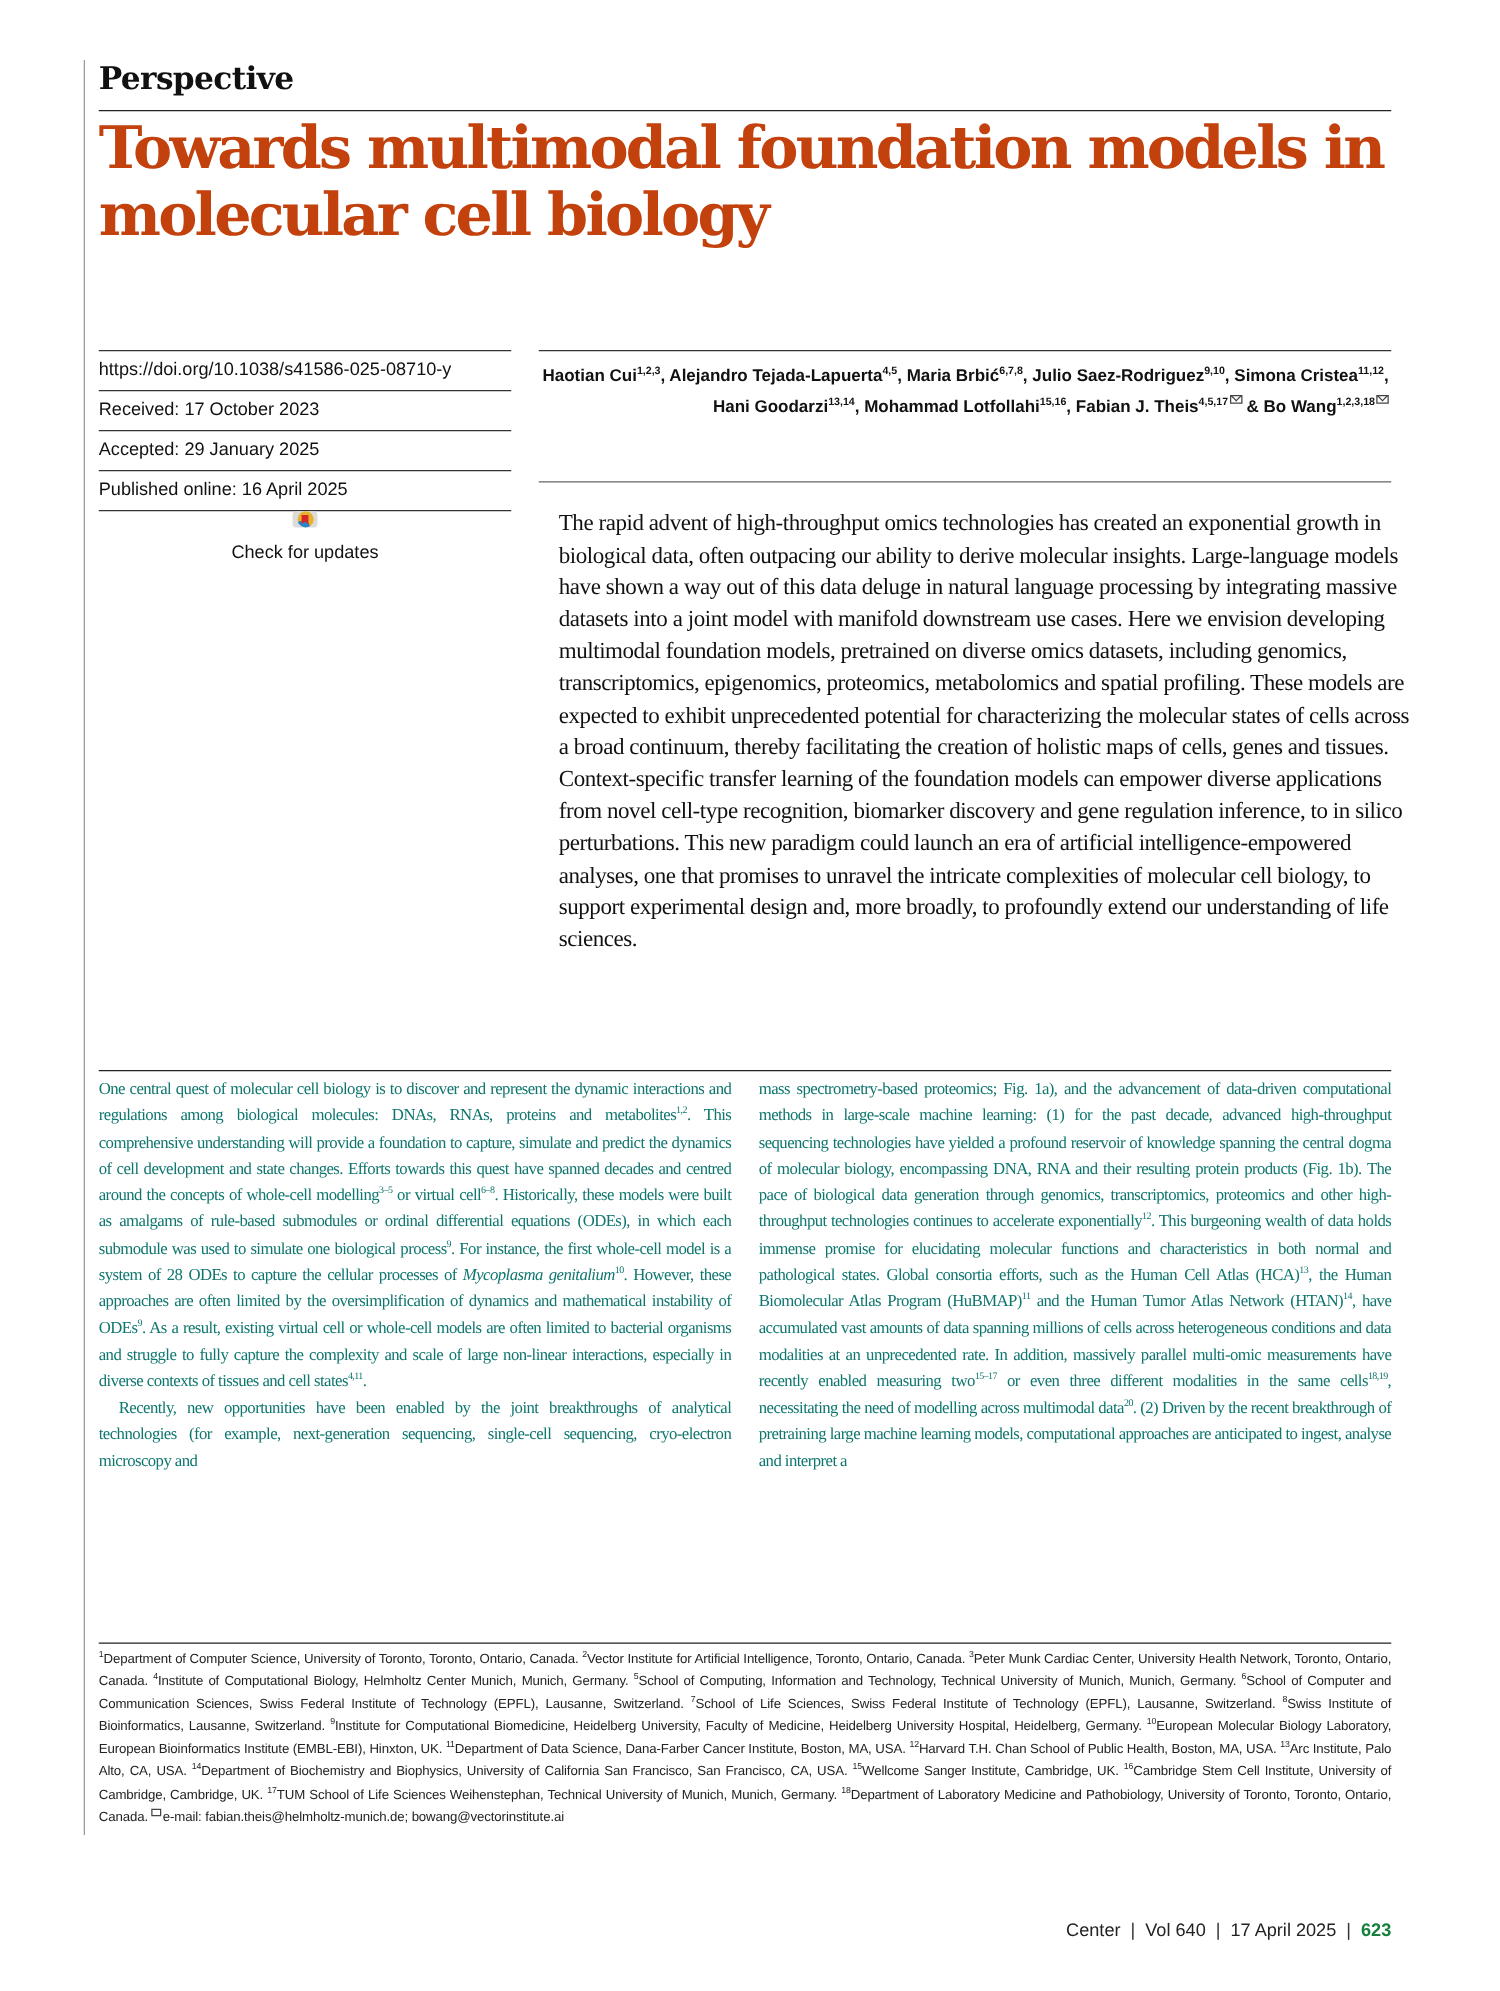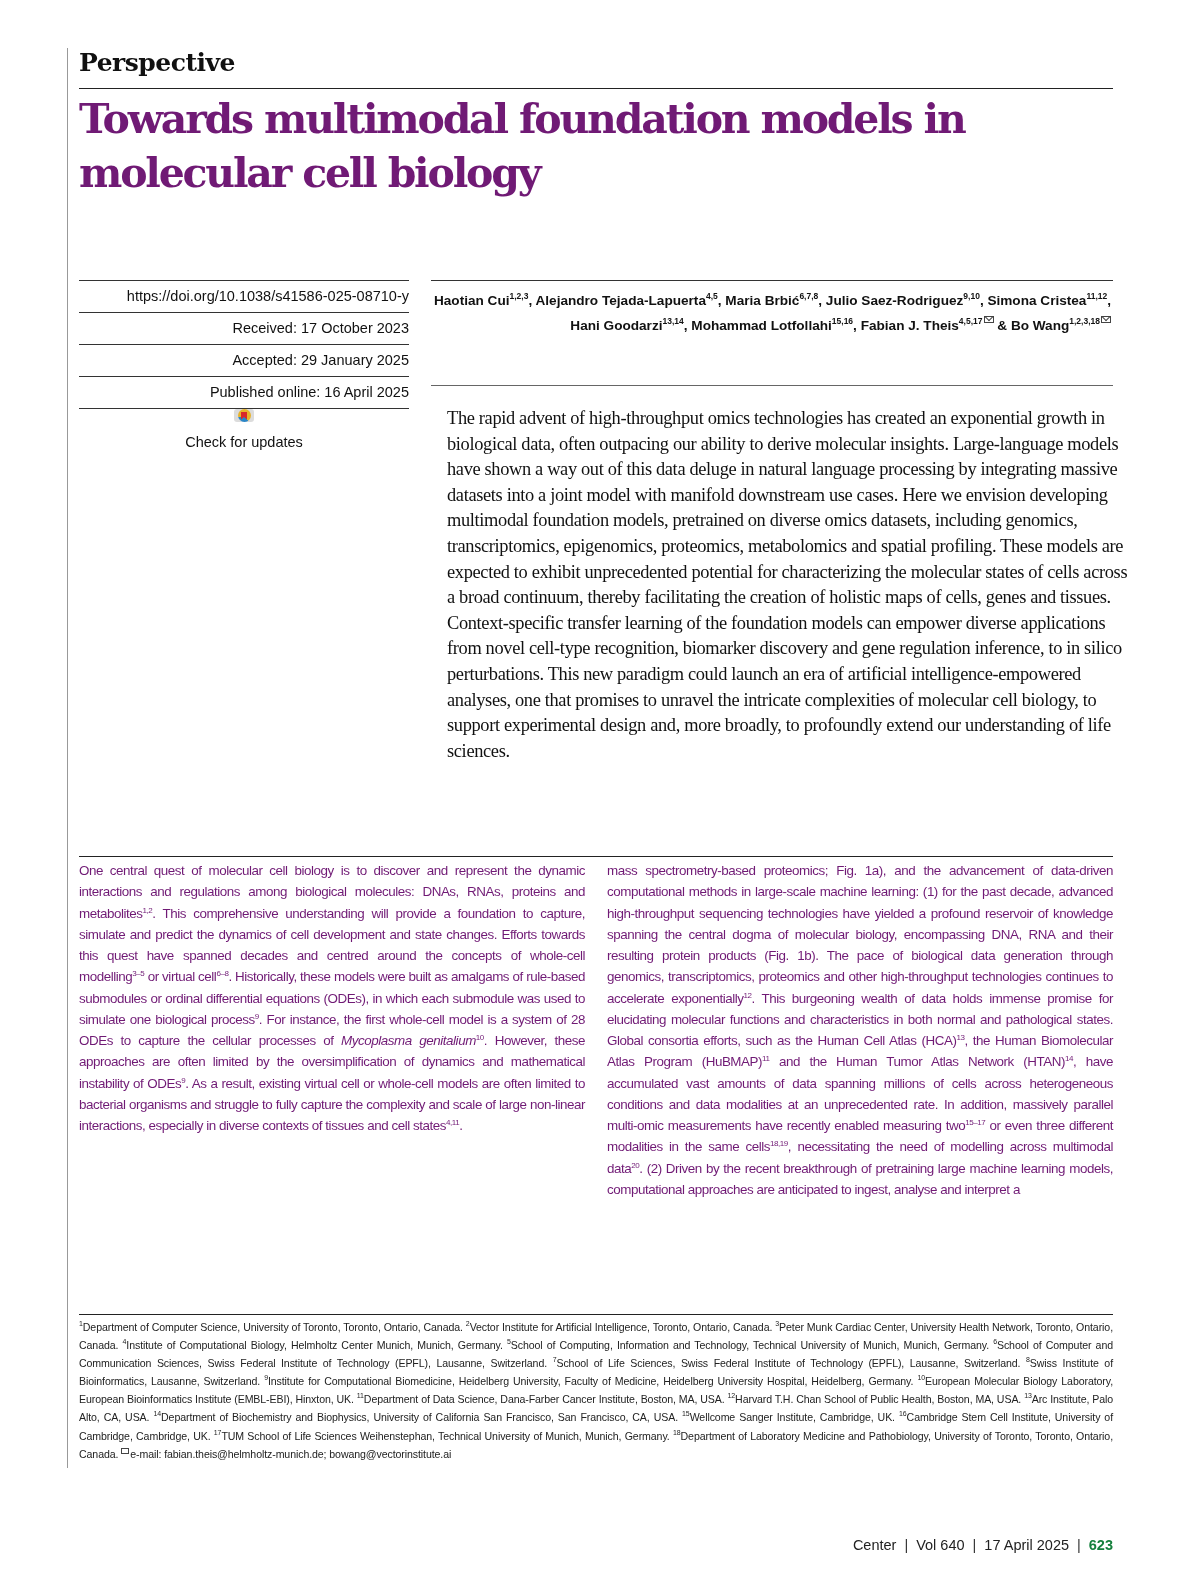--- a/index.html
+++ b/index.html
@@ -2,40 +2,40 @@
 <html><head>
 <meta charset="utf-8">
 <style>
   html, body { margin: 0; padding: 0; background: #ffffff; }
   body { width: 1200px; height: 1593px; position: relative; overflow: hidden; color: #111; }
   .page { position: absolute; left: 0; top: 0; width: 1200px; height: 1178px; }
   .left-rule { position: absolute; left: 67px; top: 48px; width: 1px; height: 1420px; background: #999; }
 
   .section-label { position: absolute; left: 79px; top: 48px; font-family: "DejaVu Serif", serif; font-weight: bold; font-size: 25px; letter-spacing: -0.5px; color: #111; }
   .title-rule { position: absolute; left: 79px; top: 88px; width: 1034px; height: 1px; background: #222; }
-  .title { position: absolute; left: 79px; top: 92px; width: 1040px; font-family: "DejaVu Serif", serif; font-weight: bold; font-size: 41px; line-height: 54px; letter-spacing: -2.2px; color: #701a75; margin: 0; }
+  .title { position: absolute; left: 79px; top: 92px; width: 1040px; font-family: "DejaVu Serif", serif; font-weight: bold; font-size: 47px; line-height: 54px; letter-spacing: -2.2px; color: #c2410c; margin: 0; }
 
-  .meta { position: absolute; left: 79px; top: 280px; width: 330px; font-family: "Liberation Sans", sans-serif; font-size: 14.5px; color: #111; text-align: right; }
+  .meta { position: absolute; left: 79px; top: 280px; width: 330px; font-family: "Liberation Sans", sans-serif; font-size: 14.5px; color: #111; }
   .meta-row { border-top: 1px solid #333; height: 31px; line-height: 31px; white-space: nowrap; }
   .meta-row.last { display: flex; align-items: center; gap: 5px; flex-direction: column; }
   .updates-icon { width: 20px; height: 20px; border-radius: 3px; background: #dcdcdc; display: inline-flex; align-items: center; justify-content: center; }
   .updates-icon .dot { width: 13px; height: 13px; border-radius: 50%; background: conic-gradient(#e8b32a 0 40%, #2a86c7 40% 70%, #e8b32a 70%); display: flex; align-items: center; justify-content: center; }
   .updates-icon .mark { width: 6px; height: 8px; background: #d9262b; clip-path: polygon(0 0,100% 0,100% 100%,50% 70%,0 100%); }
 
   .authors-rule { position: absolute; left: 431px; top: 280px; width: 682px; height: 1px; background: #333; }
   .authors { position: absolute; left: 431px; top: 286px; width: 680px; font-family: "Liberation Sans", sans-serif; font-weight: bold; font-size: 13.6px; line-height: 20.5px; color: #111; text-align: right; }
   .authors sup { font-size: 8.5px; font-weight: bold; }
   .mail { display: inline-block; width: 10px; height: 7px; border: 1px solid #444; position: relative; vertical-align: 7px; margin-left: 1px; box-sizing: border-box; }
   .mail::after { content: ""; position: absolute; left: 1px; top: -3px; width: 5px; height: 5px; border-right: 1px solid #444; border-bottom: 1px solid #444; transform: rotate(45deg); }
 
   .abstract-rule { position: absolute; left: 431px; top: 385px; width: 682px; height: 1px; background: #666; }
   .abstract { position: absolute; left: 431px; top: 390px; width: 684px; font-family: "Liberation Serif", serif; font-size: 18.4px; line-height: 25.6px; letter-spacing: -0.35px; color: #111; margin: 16px; }
 
   .body-rule { position: absolute; left: 79px; top: 856px; width: 1034px; height: 1px; background: #222; }
-  .col { position: absolute; top: 860px; width: 506px; font-family: Liberation Sans, sans-serif; font-size: 13.4px; line-height: 21.25px; letter-spacing: -0.45px; color: #701a75; text-align: justify; }
+  .col { position: absolute; top: 860px; width: 506px; font-family: Liberation Serif, serif; font-size: 13.4px; line-height: 21.25px; letter-spacing: -0.45px; color: #0f766e; text-align: justify; }
   .col p { margin: 0; }
   .col p.indent { text-indent: 16px; }
   .col sup { font-size: 8px; line-height: 0; }
   .col-left { left: 79px; }
   .col-right { left: 607px; }
 
   .foot-rule { position: absolute; left: 79px; top: 1314px; width: 1034px; height: 1px; background: #222; }
   .footnotes { position: absolute; left: 79px; top: 1318px; width: 1034px; font-family: "Liberation Sans", sans-serif; font-size: 10.6px; line-height: 18.1px; color: #222; text-align: justify; letter-spacing: -0.1px; }
   .footnotes sup { font-size: 7px; line-height: 0; }
   .fmail { display: inline-block; width: 8px; height: 6px; border: 1px solid #444; box-sizing: border-box; vertical-align: 4px; margin-right: 1px; }
@@ -71,20 +71,21 @@
 
   <div class="authors-rule"></div>
   <div class="authors" id="authors"><span>Haotian Cui</span><sup>1,2,3</sup><span>,  </span><span>Alejandro Tejada-Lapuerta</span><sup>4,5</sup><span>,  </span><span>Maria Brbić</span><sup>6,7,8</sup><span>,  </span><span>Julio Saez-Rodriguez</span><sup>9,10</sup><span>, </span><span>Simona Cristea</span><sup>11,12</sup><span>,  </span><span>Hani Goodarzi</span><sup>13,14</sup><span>,  </span><span>Mohammad Lotfollahi</span><sup>15,16</sup><span>,  </span><span>Fabian J. Theis</span><sup>4,5,17</sup><span class="mail"></span><span> &amp; </span><span>Bo Wang</span><sup>1,2,3,18</sup><span class="mail"></span></div>
 
   <div class="abstract-rule"></div>
   <p class="abstract">The rapid advent of high-throughput omics technologies has created an exponential growth in biological data, often outpacing our ability to derive molecular insights. Large-language models have shown a way out of this data deluge in natural language processing by integrating massive datasets into a joint model with manifold downstream use cases. Here we envision developing multimodal foundation models, pretrained on diverse omics datasets, including genomics, transcriptomics, epigenomics, proteomics, metabolomics and spatial profiling. These models are expected to exhibit unprecedented potential for characterizing the molecular states of cells across a broad continuum, thereby facilitating the creation of holistic maps of cells, genes and tissues. Context-specific transfer learning of the foundation models can empower diverse applications from novel cell-type recognition, biomarker discovery and gene regulation inference, to in silico perturbations. This new paradigm could launch an era of artificial intelligence-empowered analyses, one that promises to unravel the intricate complexities of molecular cell biology, to support experimental design and, more broadly, to profoundly extend our understanding of life sciences.</p>
 
   <div class="body-rule"></div>
   <div class="col col-left">
     <p id="left-p1">One central quest of molecular cell biology is to discover and represent the dynamic interactions and regulations among biological molecules: DNAs, RNAs, proteins and metabolites<sup>1,2</sup>. This comprehensive understanding will provide a foundation to capture, simulate and predict the dynamics of cell development and state changes. Efforts towards this quest have spanned decades and centred around the concepts of whole-cell modelling<sup>3–5</sup> or virtual cell<sup>6–8</sup>. Historically, these models were built as amalgams of rule-based submodules or ordinal differential equations (ODEs), in which each submodule was used to simulate one biological process<sup>9</sup>. For instance, the first whole-cell model is a system of 28 ODEs to capture the cellular processes of <em>Mycoplasma genitalium</em><sup>10</sup>. However, these approaches are often limited by the oversimplification of dynamics and mathematical instability of ODEs<sup>9</sup>. As a result, existing virtual cell or whole-cell models are often limited to bacterial organisms and struggle to fully capture the complexity and scale of large non-linear interactions, especially in diverse contexts of tissues and cell states<sup>4,11</sup>.</p>
+    <p class="indent">Recently, new opportunities have been enabled by the joint breakthroughs of analytical technologies (for example, next-generation sequencing, single-cell sequencing, cryo-electron microscopy and</p>
   </div>
   <div class="col col-right">
     <p id="right-p1">mass spectrometry-based proteomics; Fig. 1a), and the advancement of data-driven computational methods in large-scale machine learning: (1) for the past decade, advanced high-throughput sequencing technologies have yielded a profound reservoir of knowledge spanning the central dogma of molecular biology, encompassing DNA, RNA and their resulting protein products (Fig. 1b). The pace of biological data generation through genomics, transcriptomics, proteomics and other high-throughput technologies continues to accelerate exponentially<sup>12</sup>. This burgeoning wealth of data holds immense promise for elucidating molecular functions and characteristics in both normal and pathological states. Global consortia efforts, such as the Human Cell Atlas (HCA)<sup>13</sup>, the Human Biomolecular Atlas Program (HuBMAP)<sup>11</sup> and the Human Tumor Atlas Network (HTAN)<sup>14</sup>, have accumulated vast amounts of data spanning millions of cells across heterogeneous conditions and data modalities at an unprecedented rate. In addition, massively parallel multi-omic measurements have recently enabled measuring two<sup>15–17</sup> or even three different modalities in the same cells<sup>18,19</sup>, necessitating the need of modelling across multimodal data<sup>20</sup>. (2) Driven by the recent breakthrough of pretraining large machine learning models, computational approaches are anticipated to ingest, analyse and interpret a</p>
   </div>
 
   <div class="foot-rule"></div>
   <div class="footnotes" id="footnotes"><sup>1</sup><span>Department of Computer Science, University of Toronto, Toronto, Ontario, Canada. </span><sup>2</sup><span>Vector Institute for Artificial Intelligence, Toronto, Ontario, Canada. </span><sup>3</sup><span>Peter Munk Cardiac Center, University Health Network, Toronto, Ontario, Canada. </span><sup>4</sup><span>Institute of Computational Biology, Helmholtz Center Munich, Munich, Germany. </span><sup>5</sup><span>School of Computing, Information and Technology, Technical University of Munich, Munich, Germany. </span><sup>6</sup><span>School of Computer and Communication Sciences, Swiss Federal Institute of Technology (EPFL), Lausanne, Switzerland. </span><sup>7</sup><span>School of Life Sciences, Swiss Federal Institute of Technology (EPFL), Lausanne, Switzerland. </span><sup>8</sup><span>Swiss Institute of Bioinformatics, Lausanne, Switzerland. </span><sup>9</sup><span>Institute for Computational Biomedicine, Heidelberg University, Faculty of Medicine, Heidelberg University Hospital, Heidelberg, Germany. </span><sup>10</sup><span>European Molecular Biology Laboratory, European Bioinformatics Institute (EMBL-EBI), Hinxton, UK. </span><sup>11</sup><span>Department of Data Science, Dana-Farber Cancer Institute, Boston, MA, USA. </span><sup>12</sup><span>Harvard T.H. Chan School of Public Health, Boston, MA, USA. </span><sup>13</sup><span>Arc Institute, Palo Alto, CA, USA. </span><sup>14</sup><span>Department of Biochemistry and Biophysics, University of California San Francisco, San Francisco, CA, USA. </span><sup>15</sup><span>Wellcome Sanger Institute, Cambridge, UK. </span><sup>16</sup><span>Cambridge Stem Cell Institute, University of Cambridge, Cambridge, UK. </span><sup>17</sup><span>TUM School of Life Sciences Weihenstephan, Technical University of Munich, Munich, Germany. </span><sup>18</sup><span>Department of Laboratory Medicine and Pathobiology, University of Toronto, Toronto, Ontario, Canada. </span><span class="fmail"></span><span>e-mail: fabian.theis@helmholtz-munich.de; bowang@vectorinstitute.ai</span></div>
 
   <div class="folio">
     <span>Center</span><span class="sep">|</span><span>Vol 640</span><span class="sep">|</span><span>17 April 2025</span><span class="sep">|</span><span class="pg">623</span>

